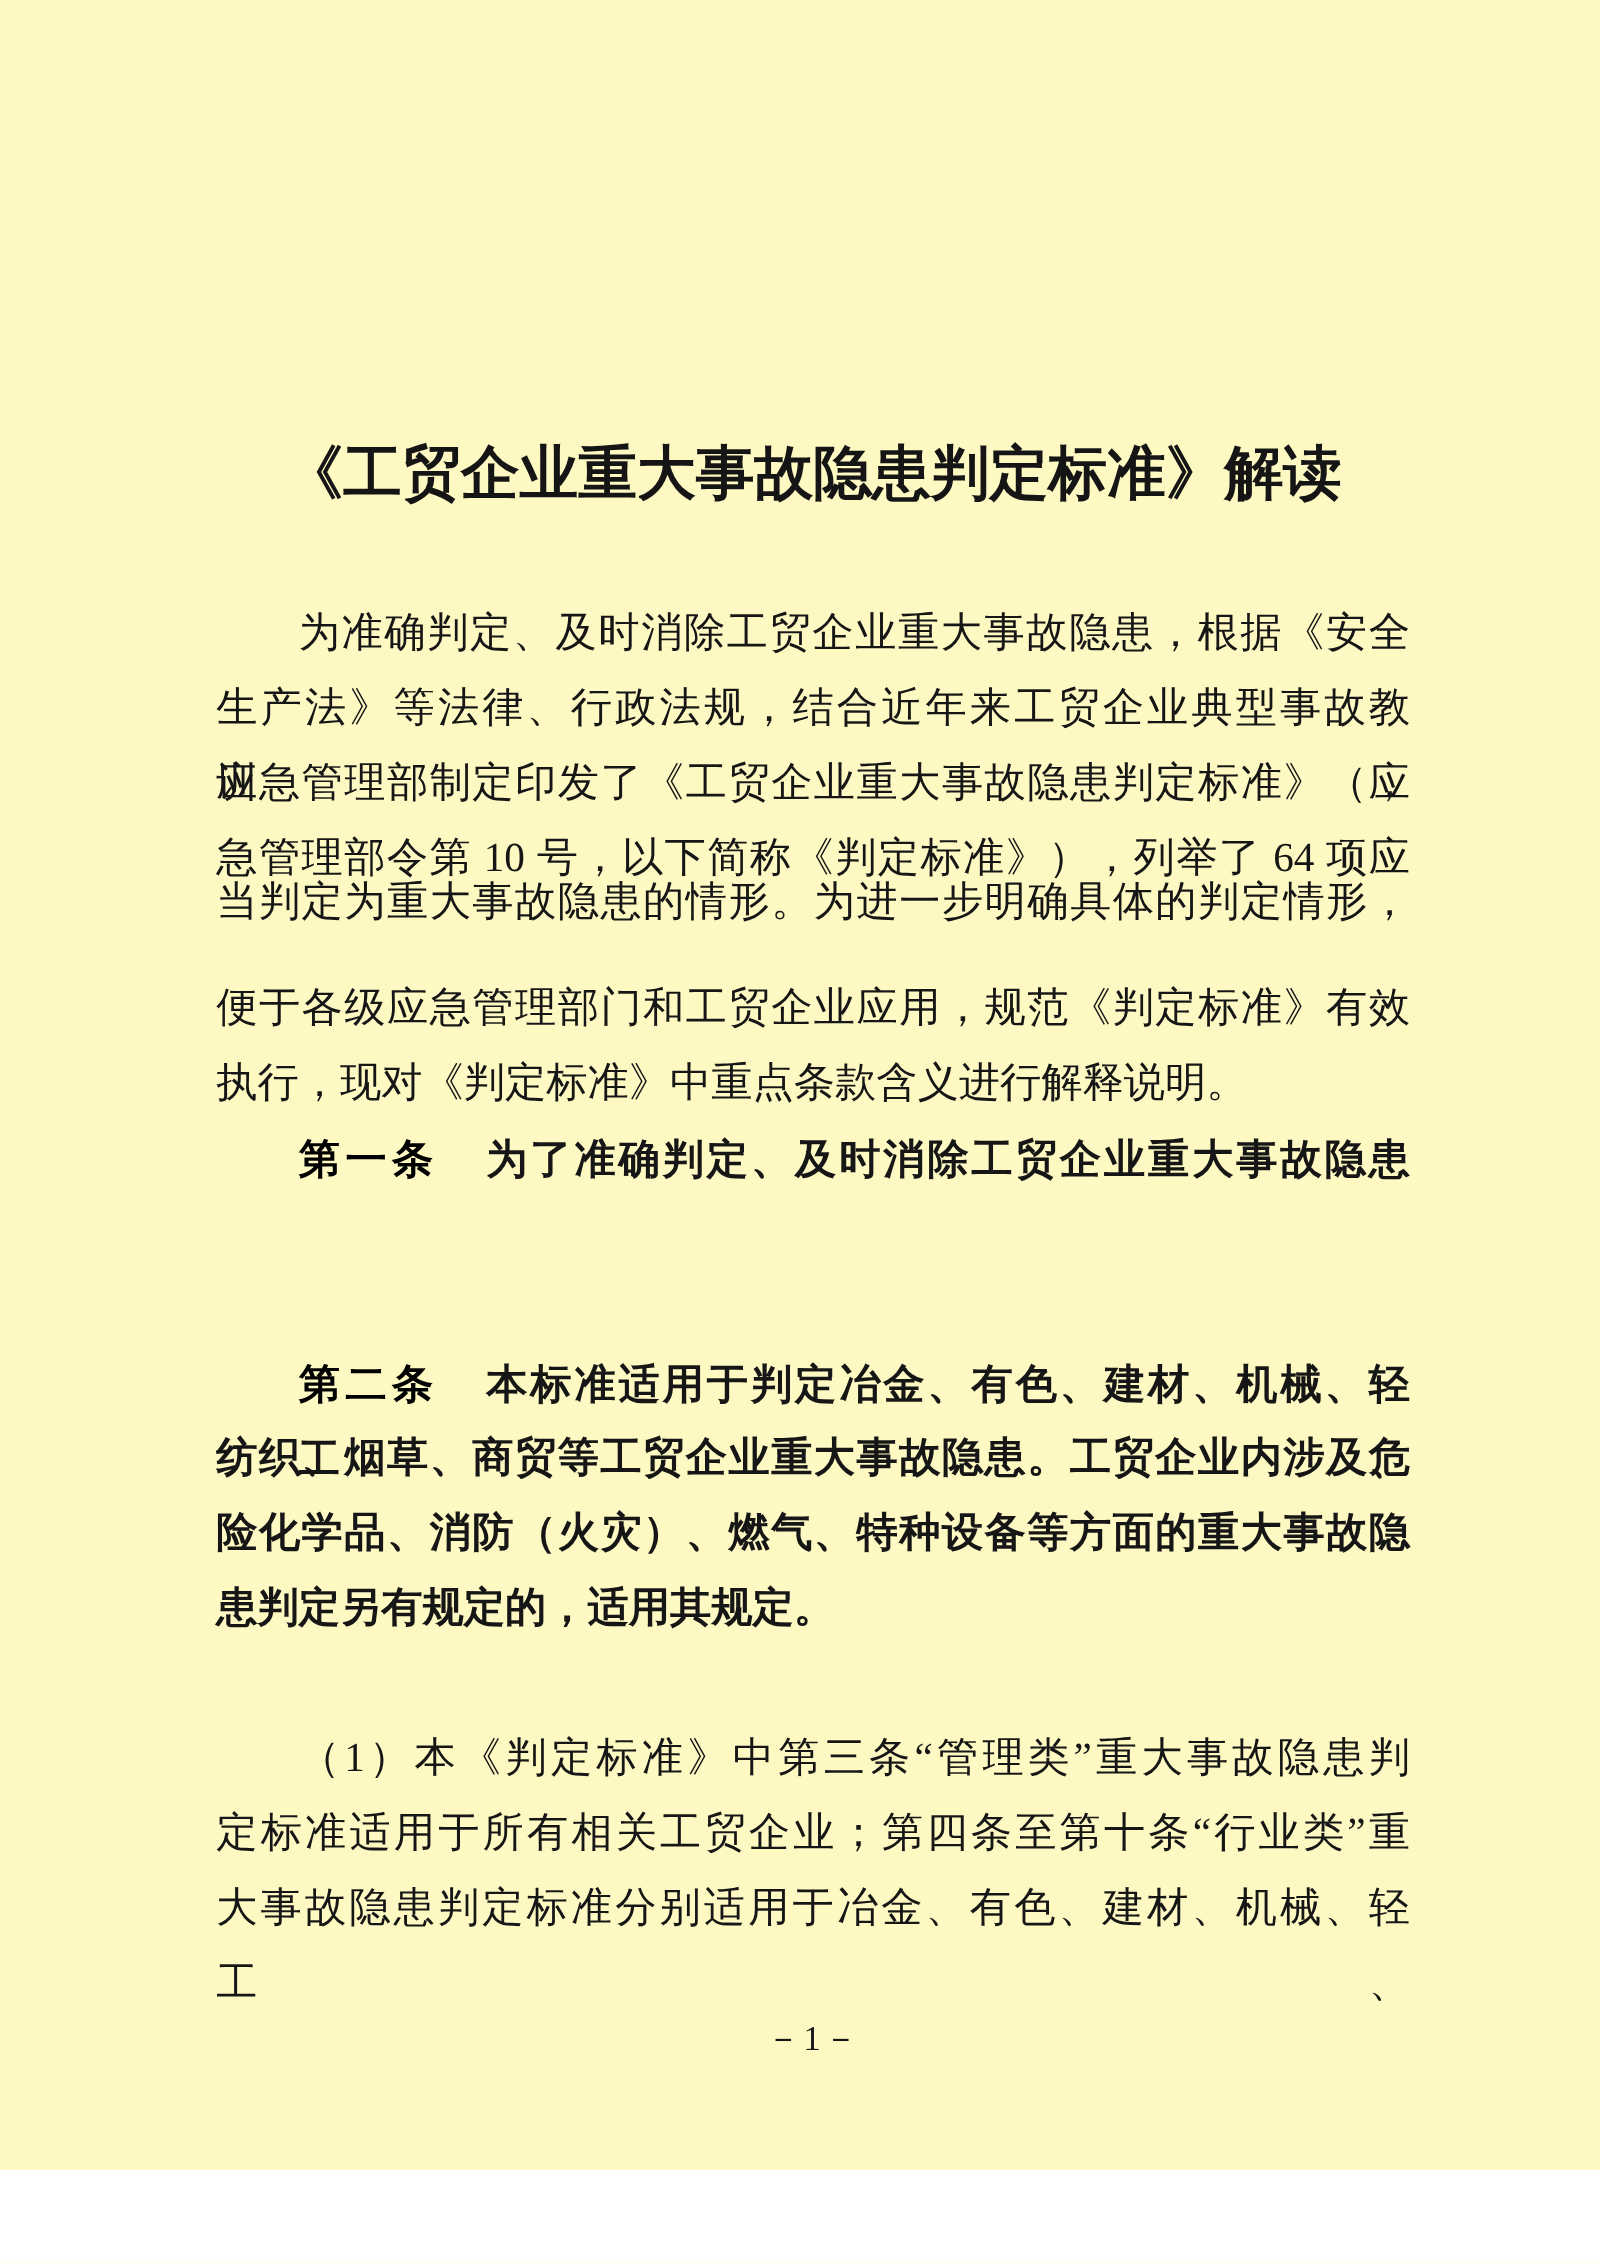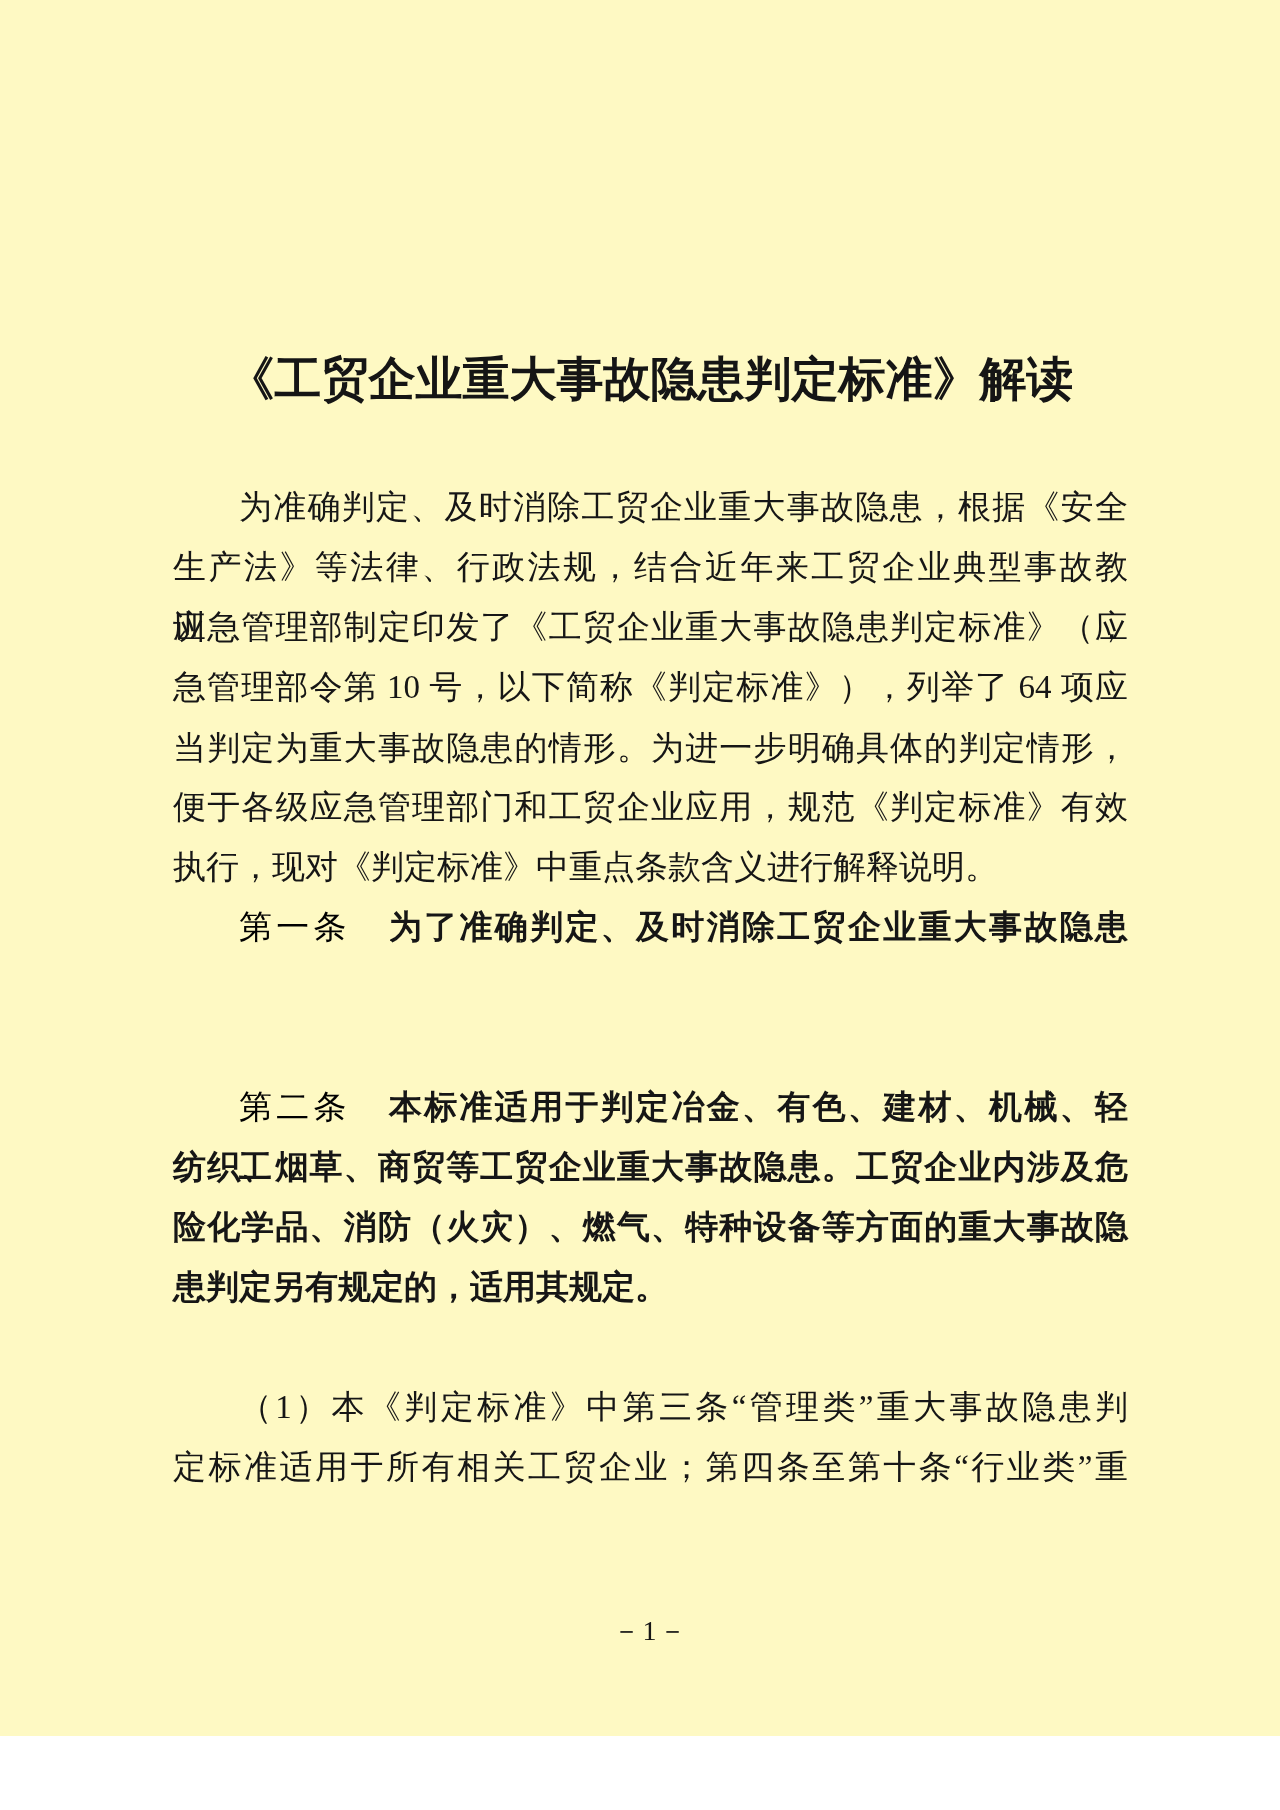--- a/index.html
+++ b/index.html
@@ -51,21 +51,21 @@
     white-space: normal;
     text-align: justify;
     text-align-last: justify;
     text-justify: inter-character;
   }
   .lf { text-align: left; text-align-last: left; }
   .indent { padding-left: 66px; width: 889px; }
   .bold { font-weight: 700; }
   .art-label {
     font-family: "Liberation Sans", "DejaVu Sans", sans-serif;
-    font-weight: 400;
+    font-weight: 700;
     letter-spacing: 2px;
     margin-right: 38px;
     color: #000000;
   }
   .footer {
     position: absolute;
     top: 1612px;
     left: 173px;
     width: 955px;
     text-align: center;
@@ -81,32 +81,33 @@
 <div class="page">
 
   <h1 class="title">《工贸企业重大事故隐患判定标准》解读</h1>
 
   <div class="content">
 
     <div class="ln jt indent" style="top:477px">为准确判定、及时消除工贸企业重大事故隐患，根据《安全</div>
     <div class="ln jt" style="top:537px">生产法》等法律、行政法规，结合近年来工贸企业典型事故教训，</div>
     <div class="ln jt" style="top:597px">应急管理部制定印发了《工贸企业重大事故隐患判定标准》（应</div>
     <div class="ln jt" style="top:657px">急管理部令第 10 号，以下简称《判定标准》），列举了 64 项应</div>
-    <div class="ln jt" style="top:718px">当判定为重大事故隐患的情形。为进一步明确具体的判定情形，</div>
+    <div class="ln jt" style="top:692px">当判定为重大事故隐患的情形。为进一步明确具体的判定情形，</div>
     <div class="ln jt" style="top:777px">便于各级应急管理部门和工贸企业应用，规范《判定标准》有效</div>
     <div class="ln lf" style="top:837px">执行，现对《判定标准》中重点条款含义进行解释说明。</div>
 
     <div class="ln jt indent bold" style="top:897px"><span class="art-label">第一条</span><span>为了准确判定、及时消除工贸企业重大事故隐患</span></div>
 
     <div class="ln jt indent bold" style="top:1077px"><span class="art-label">第二条</span><span>本标准适用于判定冶金、有色、建材、机械、轻工、</span></div>
     <div class="ln jt bold" style="top:1197px">险化学品、消防（火灾）、燃气、特种设备等方面的重大事故隐</div>
     <div class="ln jt bold" style="top:1137px">纺织、烟草、商贸等工贸企业重大事故隐患。工贸企业内涉及危</div>
     <div class="ln lf bold" style="top:1257px">患判定另有规定的，适用其规定。</div>
 
 
     <div class="ln jt indent" style="top:1377px">（1）本《判定标准》中第三条“管理类”重大事故隐患判</div>
     <div class="ln jt" style="top:1437px">定标准适用于所有相关工贸企业；第四条至第十条“行业类”重</div>
+    <div class="ln jt" style="top:1497px">大事故隐患判定标准分别适用于冶金、有色、建材、机械、轻工、</div>
 
   </div>
 
   <div class="footer">－1－</div>
 
 </div>
 
 </body></html>

